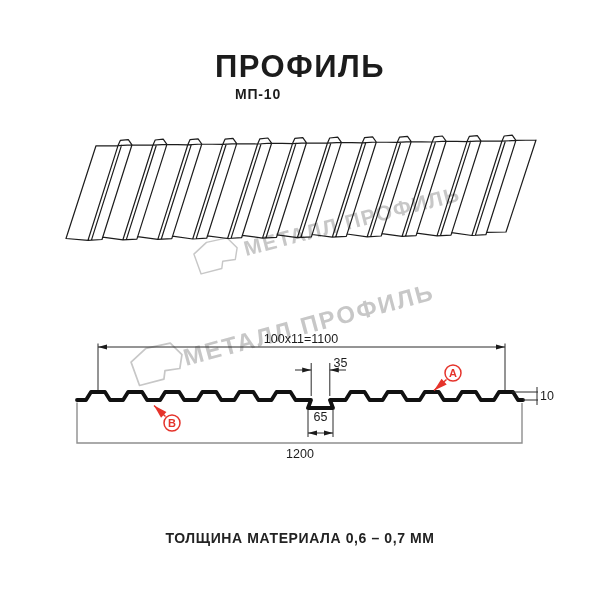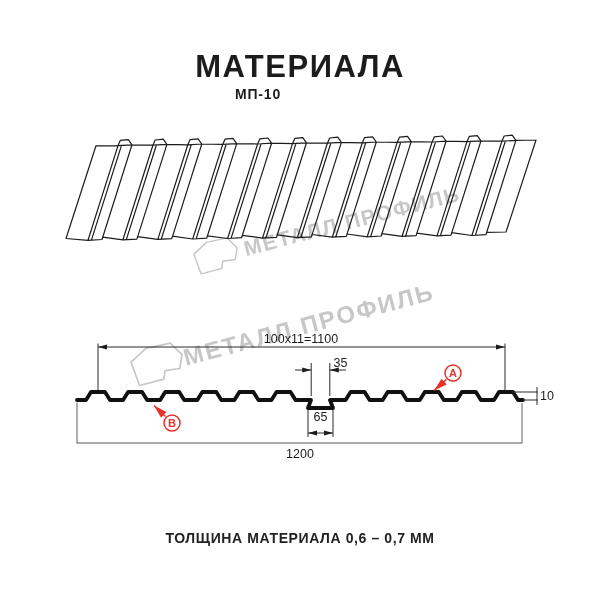--- a/index.html
+++ b/index.html
@@ -28,21 +28,21 @@
   .wm-logo{stroke:var(--wm);stroke-width:1.6;fill:none;stroke-linejoin:round;}
   .dimtxt{fill:var(--ink);font-size:12.5px;}
   .red{stroke:var(--red);fill:none;stroke-width:1.5;}
   .redtxt{fill:var(--red);font-size:11px;font-weight:bold;}
 </style>
 </head>
 <body>
 
 <div class="page">
 
-  <div class="title">МАТЕРИАЛА</div>
+  <div class="title">ПРОФИЛЬ</div>
   <div class="subtitle">МП-10</div>
 
   <svg id="sheet-svg" width="600" height="160" viewBox="0 0 600 160">
     <g>
       <path class="wm-logo" transform="translate(193,119) scale(0.9)" d="M 1,19 L 15,6 L 38,1 L 49,12 L 47,25 L 33,27 L 32,35 L 9,41 Z"></path>
       <text class="wm-text" transform="translate(246,138) rotate(-14.5)" font-size="21" letter-spacing="1.5">МЕТАЛЛ ПРОФИЛЬ</text>
     </g>
     <g id="ribs">
         <path d="M 66 120.5 L 96 27.8 M 66 120.5 L 88 122.3 M 96 27.8 L 118 27.6 M 88.0 122.3 L 102.0 121.5 L 132.0 26.8 L 118.0 27.6 Z M 91.5 121.9 L 121.5 27.4 M 118.0 27.6 L 120.3 22.4 L 128.3 21.6 L 132.0 26.8 M 132.0 26.8 L 152.9 27.2 M 102.6 119.1 L 122.9 121.8 M 122.9 121.8 L 136.9 121.1 L 166.9 26.4 L 152.9 27.2 Z M 126.4 121.4 L 156.4 27.0 M 152.9 27.2 L 155.2 22.0 L 163.2 21.2 L 166.9 26.4 M 166.9 26.4 L 187.8 26.8 M 137.5 118.7 L 157.8 121.4 M 157.8 121.4 L 171.8 120.6 L 201.8 26.0 L 187.8 26.8 Z M 161.3 121.0 L 191.3 26.6 M 187.8 26.8 L 190.1 21.6 L 198.1 20.8 L 201.8 26.0 M 201.8 26.0 L 222.7 26.4 M 172.4 118.2 L 192.7 121.0 M 192.7 121.0 L 206.7 120.2 L 236.7 25.6 L 222.7 26.4 Z M 196.2 120.6 L 226.2 26.2 M 222.7 26.4 L 225.0 21.2 L 233.0 20.4 L 236.7 25.6 M 236.7 25.6 L 257.6 26.0 M 207.3 117.8 L 227.6 120.5 M 227.6 120.5 L 241.6 119.7 L 271.6 25.2 L 257.6 26.0 Z M 231.1 120.1 L 261.1 25.8 M 257.6 26.0 L 259.9 20.8 L 267.9 20.0 L 271.6 25.2 M 271.6 25.2 L 292.5 25.6 M 242.2 117.3 L 262.5 120.1 M 262.5 120.1 L 276.5 119.3 L 306.5 24.8 L 292.5 25.6 Z M 266.0 119.7 L 296.0 25.4 M 292.5 25.6 L 294.8 20.4 L 302.8 19.6 L 306.5 24.8 M 306.5 24.8 L 327.4 25.2 M 277.1 116.9 L 297.4 119.6 M 297.4 119.6 L 311.4 118.9 L 341.4 24.4 L 327.4 25.2 Z M 300.9 119.2 L 330.9 25.0 M 327.4 25.2 L 329.7 20.0 L 337.7 19.2 L 341.4 24.4 M 341.4 24.4 L 362.3 24.8 M 312.0 116.5 L 332.3 119.2 M 332.3 119.2 L 346.3 118.4 L 376.3 24.0 L 362.3 24.8 Z M 335.8 118.8 L 365.8 24.6 M 362.3 24.8 L 364.6 19.6 L 372.6 18.8 L 376.3 24.0 M 376.3 24.0 L 397.2 24.4 M 346.9 116.0 L 367.2 118.8 M 367.2 118.8 L 381.2 118.0 L 411.2 23.6 L 397.2 24.4 Z M 370.7 118.4 L 400.7 24.2 M 397.2 24.4 L 399.5 19.2 L 407.5 18.4 L 411.2 23.6 M 411.2 23.6 L 432.1 24.0 M 381.8 115.6 L 402.1 118.3 M 402.1 118.3 L 416.1 117.6 L 446.1 23.2 L 432.1 24.0 Z M 405.6 117.9 L 435.6 23.8 M 432.1 24.0 L 434.4 18.8 L 442.4 18.0 L 446.1 23.2 M 446.1 23.2 L 467.0 23.6 M 416.7 115.2 L 437.0 117.9 M 437.0 117.9 L 451.0 117.1 L 481.0 22.8 L 467.0 23.6 Z M 440.5 117.5 L 470.5 23.4 M 467.0 23.6 L 469.3 18.4 L 477.3 17.6 L 481.0 22.8 M 481.0 22.8 L 501.9 23.2 M 451.6 114.7 L 471.9 117.5 M 471.9 117.5 L 485.9 116.7 L 515.9 22.4 L 501.9 23.2 Z M 475.4 117.1 L 505.4 23.0 M 501.9 23.2 L 504.2 18.0 L 512.2 17.2 L 515.9 22.4 M 515.9 22.4 L 536 22.0 M 486.5 114.3 L 506 114.0 M 506 114.0 L 536 22.0" class="ln"></path>
       </g>

